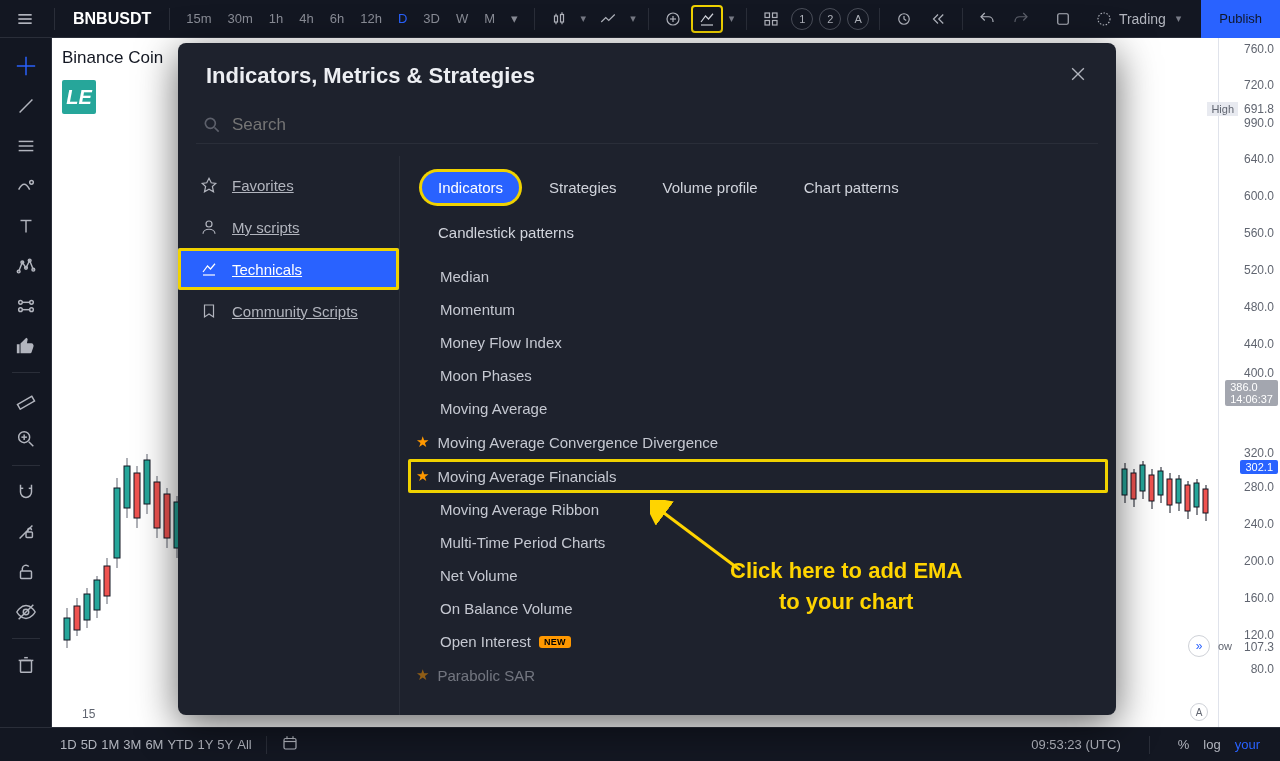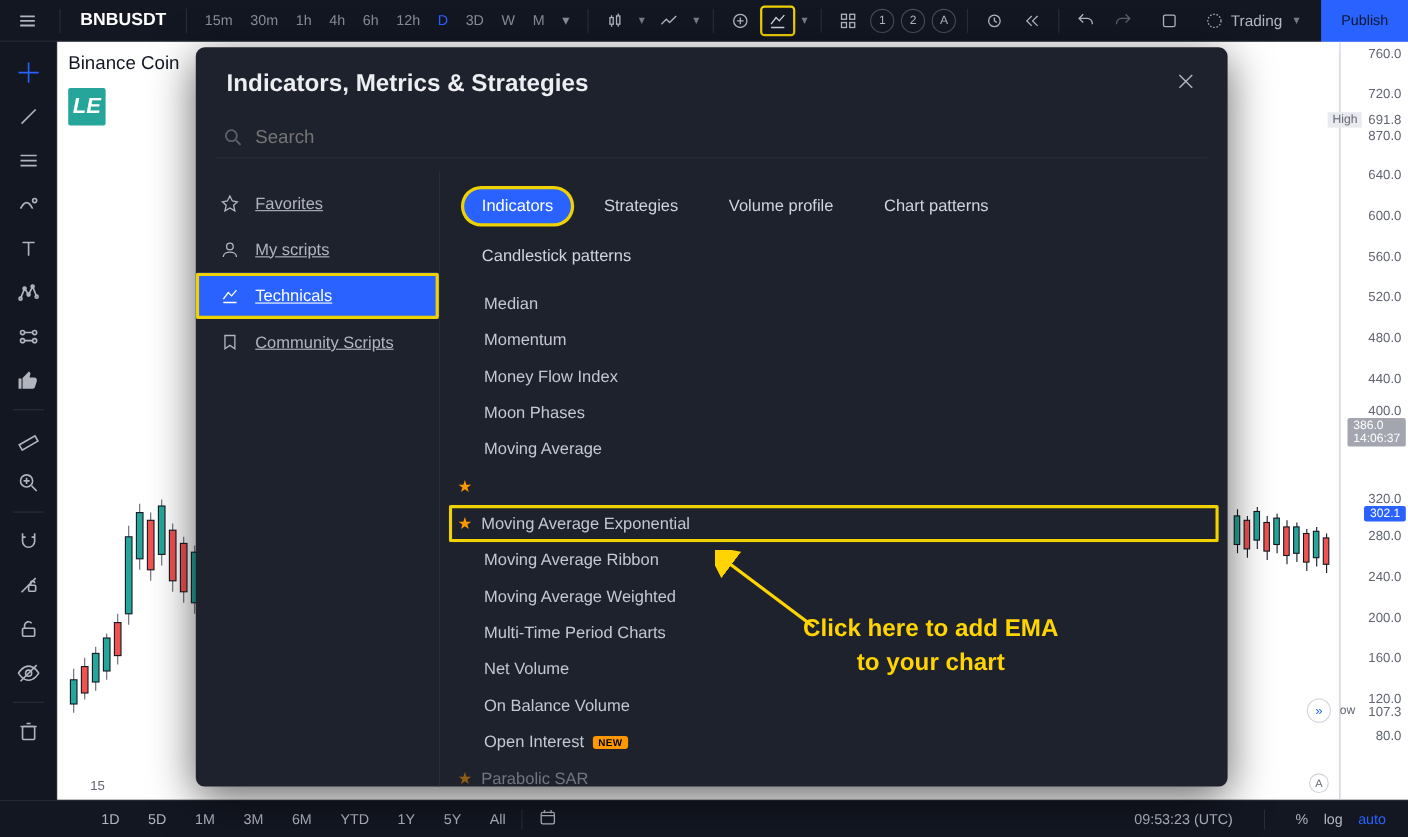--- a/index.html
+++ b/index.html
@@ -85,21 +85,21 @@
 .m-item.hl { box-shadow: inset 0 0 0 3px #f0d200; border-radius: 2px; margin: 0 8px; padding-left: 14px; }
 .m-item .new { background: #ff9800; color: #000; font-size: 9px; font-weight: 700; padding: 1px 5px; border-radius: 3px; letter-spacing: 0.3px; }
 
 
 .anno { position: absolute; z-index: 60; pointer-events: none; }
 .anno-text { position: absolute; left: 730px; top: 518px; color: #ffd400; font-weight: 800; font-size: 22px; text-align: center; line-height: 1.4; }
 .anno-arrow { position: absolute; left: 650px; top: 462px; }
 
 
 .bottombar { height: 34px; background: #131722; border-top: 1px solid #2a2e39; display: flex; align-items: center; padding: 0 20px; font-size: 13px; color: #b2b5be; flex: none; }
-.bb-left { display: flex; gap: 26px; margin-left: 72px; }
+.bb-left { display: flex; gap: 4px; margin-left: 40px; }
 .bb-left span { cursor: pointer; }
 .bb-sep { width: 1px; height: 18px; background: #2a2e39; margin: 0 14px; }
 .bb-icon { color: #b2b5be; }
 .bb-spacer { flex: 1; }
 .bb-right { display: flex; align-items: center; gap: 14px; }
 .bb-auto { color: #2962ff; }
 </style>
 </head>
 <body>
 
@@ -400,21 +400,21 @@
       <div class="chart-collapse">»</div>
       <div class="chart-15">15</div>
       <div class="chart-a">A</div>
     </div>
 
     <div class="paxis">
       <div class="tick" style="top:4px">760.0</div>
       <div class="tick" style="top:40px">720.0</div>
       <div class="high" style="top:64px;right:42px">High</div>
       <div class="tick" style="top:64px">691.8</div>
-      <div class="tick" style="top:78px">870.0</div>
+      <div class="tick" style="top:78px">990.0</div>
       <div class="tick" style="top:114px">640.0</div>
       <div class="tick" style="top:151px">600.0</div>
       <div class="tick" style="top:188px">560.0</div>
       <div class="tick" style="top:225px">520.0</div>
       <div class="tick" style="top:262px">480.0</div>
       <div class="tick" style="top:299px">440.0</div>
       <div class="tick" style="top:328px">400.0</div>
       <div class="badge" style="top:342px">
         <div>386.0</div>
         <div>14:06:37</div>
@@ -501,32 +501,29 @@
             <div class="m-item">
                 <span class="nostar"></span>
                 <span>Moon Phases</span>
               </div>
             <div class="m-item">
                 <span class="nostar"></span>
                 <span>Moving Average</span>
               </div>
             <div class="m-item">
                 <span class="star">★</span>
+                <span>Moving Average Convergence Divergence</span>
               </div>
             <div class="m-item hl">
                 <span class="star">★</span>
-                <span>Moving Average Exponential</span>
+                <span>Moving Average Financials</span>
               </div>
             <div class="m-item">
                 <span class="nostar"></span>
                 <span>Moving Average Ribbon</span>
-              </div>
-            <div class="m-item">
-                <span class="nostar"></span>
-                <span>Moving Average Weighted</span>
               </div>
             <div class="m-item">
                 <span class="nostar"></span>
                 <span>Multi-Time Period Charts</span>
               </div>
             <div class="m-item">
                 <span class="nostar"></span>
                 <span>Net Volume</span>
               </div>
             <div class="m-item">
@@ -582,17 +579,17 @@
           <line x1="8" y1="3" x2="8" y2="7"></line>
           <line x1="16" y1="3" x2="16" y2="7"></line>
         </svg>
     </div>
     <div class="bb-spacer"></div>
     <div class="bb-right">
       <span>09:53:23 (UTC)</span>
       <div class="bb-sep"></div>
       <span>%</span>
       <span>log</span>
-      <span class="bb-auto">auto</span>
+      <span class="bb-auto">your</span>
     </div>
   </div>
 
 </div>
 
 </body></html>

